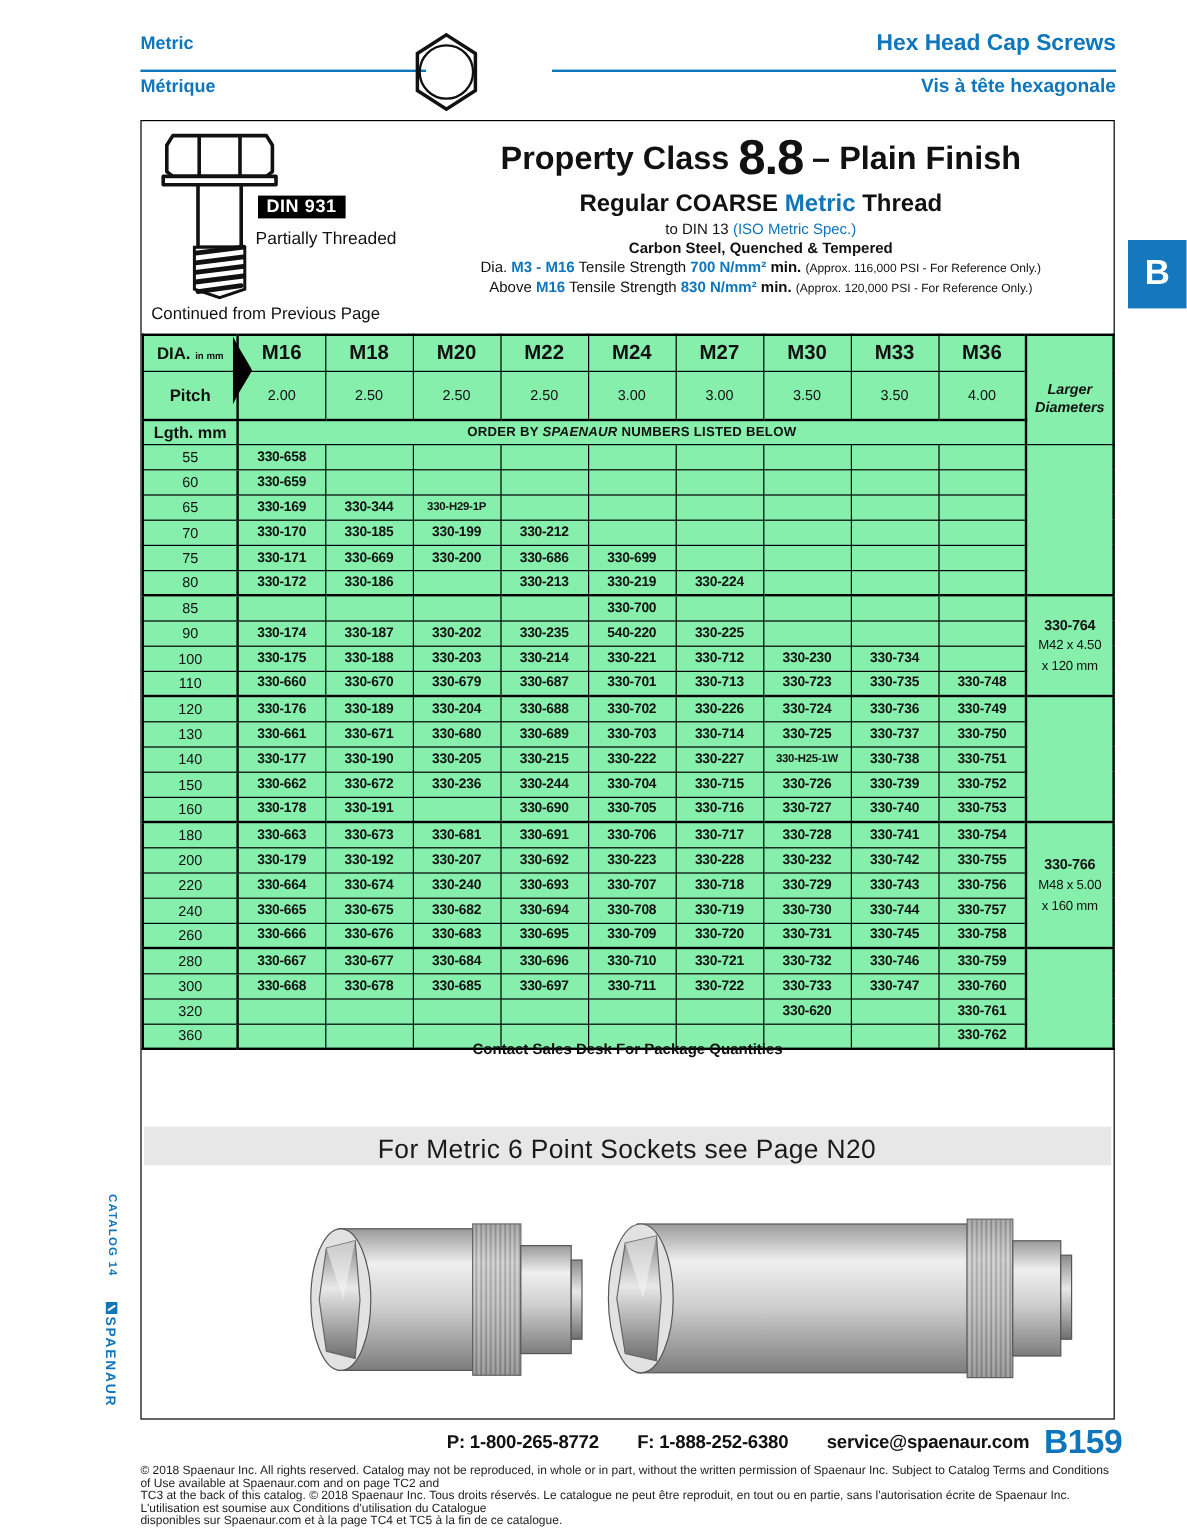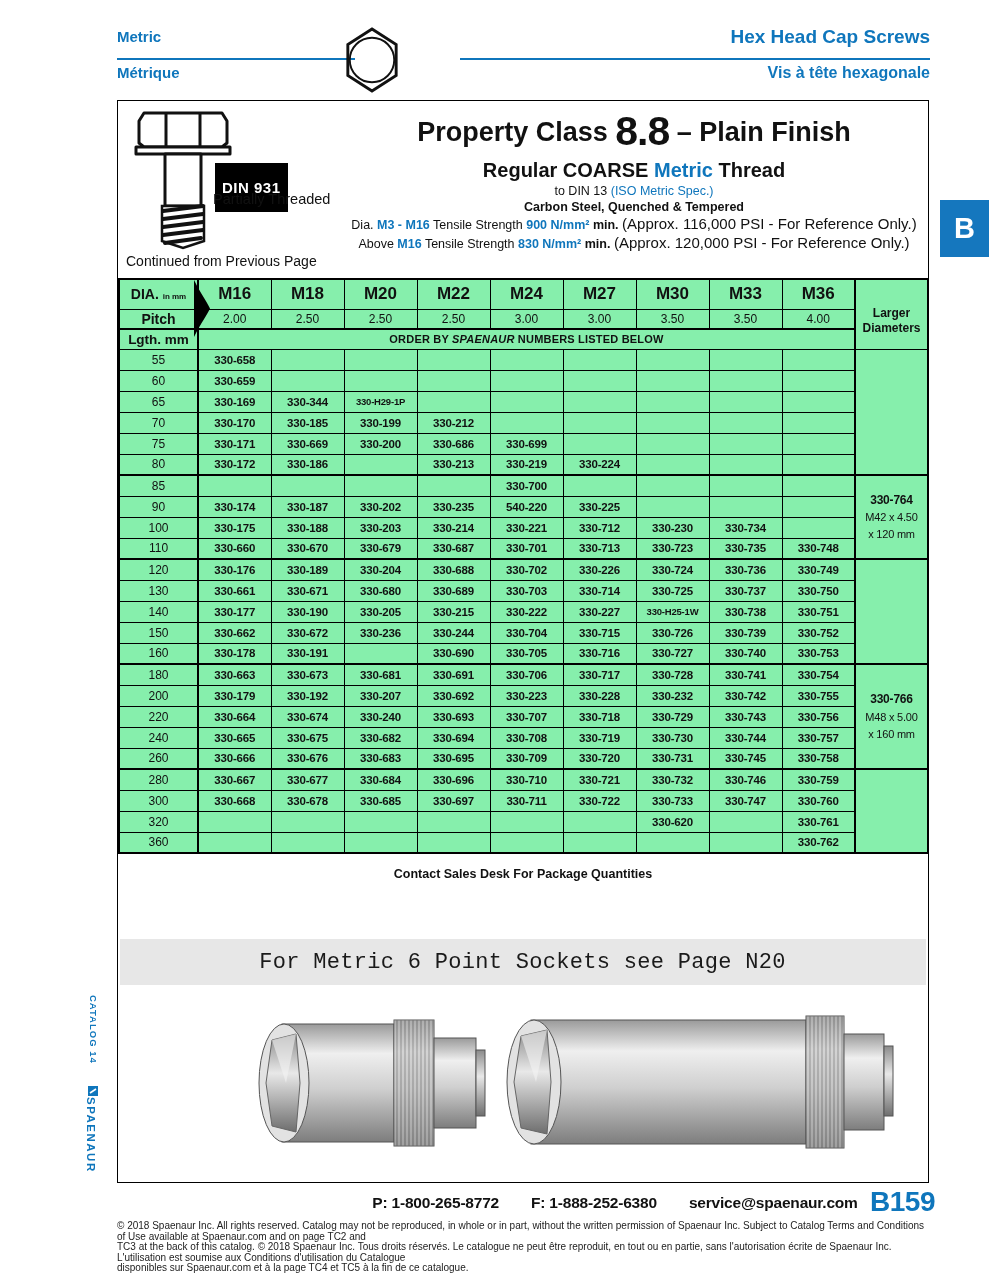--- a/index.html
+++ b/index.html
@@ -19,70 +19,70 @@
   .hex-icon{left:343px;top:26px;}
 
   
   .b-tab{left:940px;top:200px;width:49px;height:57px;background:#1577be;color:#fff;
          display:flex;align-items:center;justify-content:center;font-size:29px;font-weight:bold;}
 
   
   .box{left:117px;top:100px;width:812px;height:1083px;border:1.5px solid #000;box-sizing:border-box;}
 
   .din-badge{left:97px;top:62px;background:#000;color:#fff;font-size:15px;font-weight:bold;
-             padding:16px 7px;letter-spacing:.5px;}
+             padding:1px 7px;letter-spacing:.5px;}
   .partially{left:95px;top:90px;font-size:14.5px;}
   .continued{left:8px;top:152px;font-size:14px;}
 
   .heading{left:212px;top:8px;width:608px;text-align:center;line-height:1.12;}
   .h-line1{font-size:27px;font-weight:bold;}
   .h-class{font-size:41px;font-weight:bold;vertical-align:-4px;letter-spacing:-1px;}
   .h-line2{font-size:20px;font-weight:bold;margin-top:4px;}
   .h-line3{font-size:12.5px;margin-top:3px;}
   .h-line4{font-size:12.5px;font-weight:bold;margin-top:2px;}
   .h-line5{font-size:12.5px;margin-top:2px;}
   .h-line5 b{font-size:12.5px;}
-  .h-paren{font-size:15px;}
+  .h-paren{font-size:10px;}
 
   
   .otable{position:absolute;left:0;top:177px;width:809px;border-collapse:collapse;table-layout:fixed;
           background:#86efac;}
   .otable th,.otable td{border:1px solid #000;text-align:center;vertical-align:middle;
           overflow:hidden;white-space:nowrap;padding:0;}
   .otable col.c-len{width:79px;}
   .otable col.c-m{width:73px;}
   .otable col.c-lg{width:73px;}
   .r-dia{height:30px;}
-  .r-pitch{height:20px;}
+  .r-pitch{height:41px;}
   .r-order{height:20px;}
   .dia-cell{font-size:14px;font-weight:bold;border-right:2px solid #000 !important;}
   .dia-unit{font-size:8px;font-weight:bold;}
   .m-name{font-size:17px;font-weight:bold;}
   .pitch-lb{font-size:14px;font-weight:bold;border-right:2px solid #000 !important;}
   .pitch-v{font-size:12px;}
   .r-pitch td,.r-pitch th{border-bottom:2px solid #000;}
   .lgth-lb{font-size:13.5px;font-weight:bold;border-right:2px solid #000 !important;}
   .order-by{font-size:11px;font-weight:bold;letter-spacing:.2px;}
   .order-by i{font-style:italic;}
   .larger-head{font-size:12px;font-weight:bold;border-left:2px solid #000 !important;
-               vertical-align:top;padding-top:14px !important;line-height:1.25;}
+               vertical-align:top;padding-top:14px !important;line-height:1.25;font-style:italic;}
   tbody tr{height:21px;}
   tbody th.len{font-size:12px;font-weight:normal;border-right:2px solid #000;}
   tbody td{font-size:11.5px;font-weight:bold;letter-spacing:-.2px;}
   tbody td.small{font-size:9.5px;}
   tbody td.larger-cell{border-left:2px solid #000;font-size:11px;font-weight:normal;line-height:1.55;}
   tbody td.larger-cell div:first-child{font-weight:bold;font-size:12px;}
   tr.band-top th,tr.band-top td{border-top:2px solid #000;text-align:center;}
   .otable{border:2px solid #000;}
   .wedge{left:76px;top:179px;}
 
   
   .contact{left:0;top:766px;width:810px;text-align:center;font-size:12.5px;font-weight:bold;}
-  .grayband{left:1.5px;top:838px;width:806px;height:46px;background:#e7e7e7;
-            display:flex;align-items:center;justify-content:center;font-family:Liberation Mono, monospace;}
+  .grayband{left:1.5px;top:838px;width:806px;height:32px;background:#e7e7e7;
+            display:flex;align-items:flex-end;justify-content:center;}
   .grayband span{font-size:22px;color:#1a1a1a;letter-spacing:.3px;}
   .socket-short{left:138px;top:905px;}
   .socket-deep{left:383px;top:903px;}
 
   
   .f-phone{left:290px;top:1194px;width:650px;display:flex;justify-content:center;gap:32px;
            font-size:15.5px;font-weight:bold;letter-spacing:-.2px;}
   .f-page{right:54px;top:1186px;font-size:28px;font-weight:bold;color:#0f76bc;letter-spacing:-.5px;}
   .fineprint{left:117px;top:1221px;width:813px;font-size:10px;line-height:10.6px;color:#222;}
 
@@ -138,21 +138,21 @@
 
     <div class="abs din-badge">DIN 931</div>
     <div class="abs partially">Partially Threaded</div>
     <div class="abs continued">Continued from Previous Page</div>
 
     <div class="abs heading">
       <div class="h-line1"><span>Property Class </span><span class="h-class">8.8</span><span> – Plain Finish</span></div>
       <div class="h-line2"><span>Regular COARSE </span><span class="blue">Metric</span><span> Thread</span></div>
       <div class="h-line3"><span>to DIN 13 </span><span class="blue">(ISO Metric Spec.)</span></div>
       <div class="h-line4">Carbon Steel, Quenched &amp; Tempered</div>
-      <div class="h-line5"><span>Dia. </span><b class="blue">M3 - M16</b><span> Tensile Strength </span><b class="blue">900 N/mm²</b><b> min. </b><span class="h-paren">(Approx. 116,000 PSI - For Reference Only.)</span></div>
+      <div class="h-line5"><span>Dia. </span><b class="blue">M3 - M16</b><span> Tensile Strength </span><b class="blue">700 N/mm²</b><b> min. </b><span class="h-paren">(Approx. 116,000 PSI - For Reference Only.)</span></div>
       <div class="h-line5"><span>Above </span><b class="blue">M16</b><span> Tensile Strength </span><b class="blue">830 N/mm²</b><b> min. </b><span class="h-paren">(Approx. 120,000 PSI - For Reference Only.)</span></div>
     </div>
 
     <table class="otable">
       <colgroup>
         <col class="c-len">
           <col class="c-m">
           <col class="c-m">
           <col class="c-m">
           <col class="c-m">

